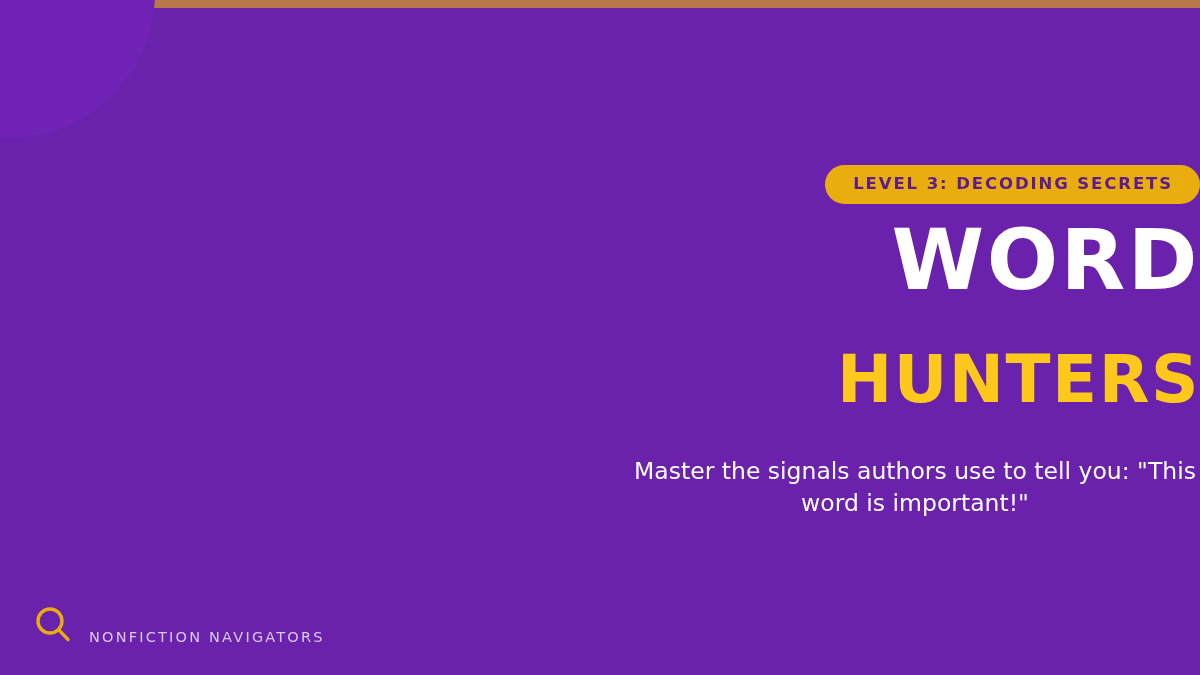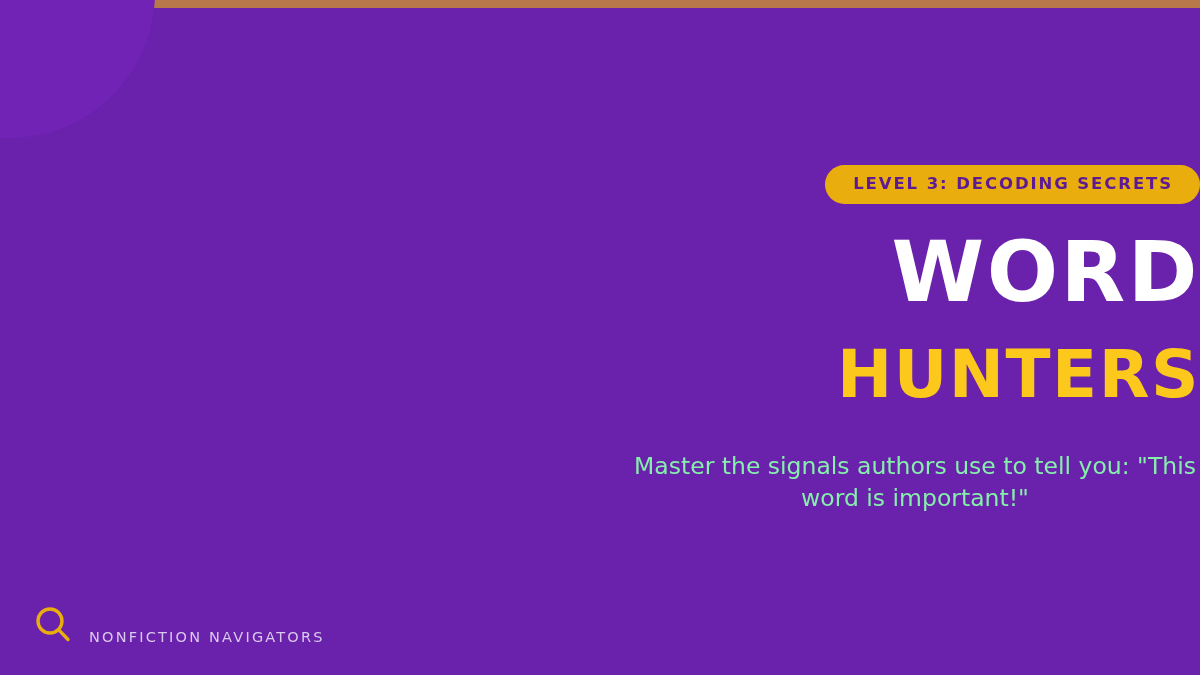--- a/index.html
+++ b/index.html
@@ -67,44 +67,44 @@
     font-size: 16.5px;
     font-weight: bold;
     letter-spacing: 1.9px;
     line-height: 1;
     padding: 11px 27px 11px 28px;
     border-radius: 999px;
     white-space: nowrap;
   }
 
   .title-main {
-    margin-top: 26px;
+    margin-top: 14px;
     color: #ffffff;
     font-size: 84px;
     font-weight: bold;
     letter-spacing: 2.5px;
     line-height: 1;
     text-align: center;
     text-transform: uppercase;
   }
 
   .title-accent {
-    margin-top: 28px;
+    margin-top: 45px;
     color: #fbc81b;
     font-size: 66px;
     font-weight: bold;
     letter-spacing: 1.5px;
     line-height: 1;
     text-align: center;
     text-transform: uppercase;
   }
 
   .subtitle {
     margin-top: 42px;
-    color: #86efac;
+    color: #ffffff;
     font-size: 23.5px;
     font-weight: normal;
     line-height: 32px;
     text-align: center;
     max-width: 570px;
   }
 
   
   .footer {
     position: absolute;

